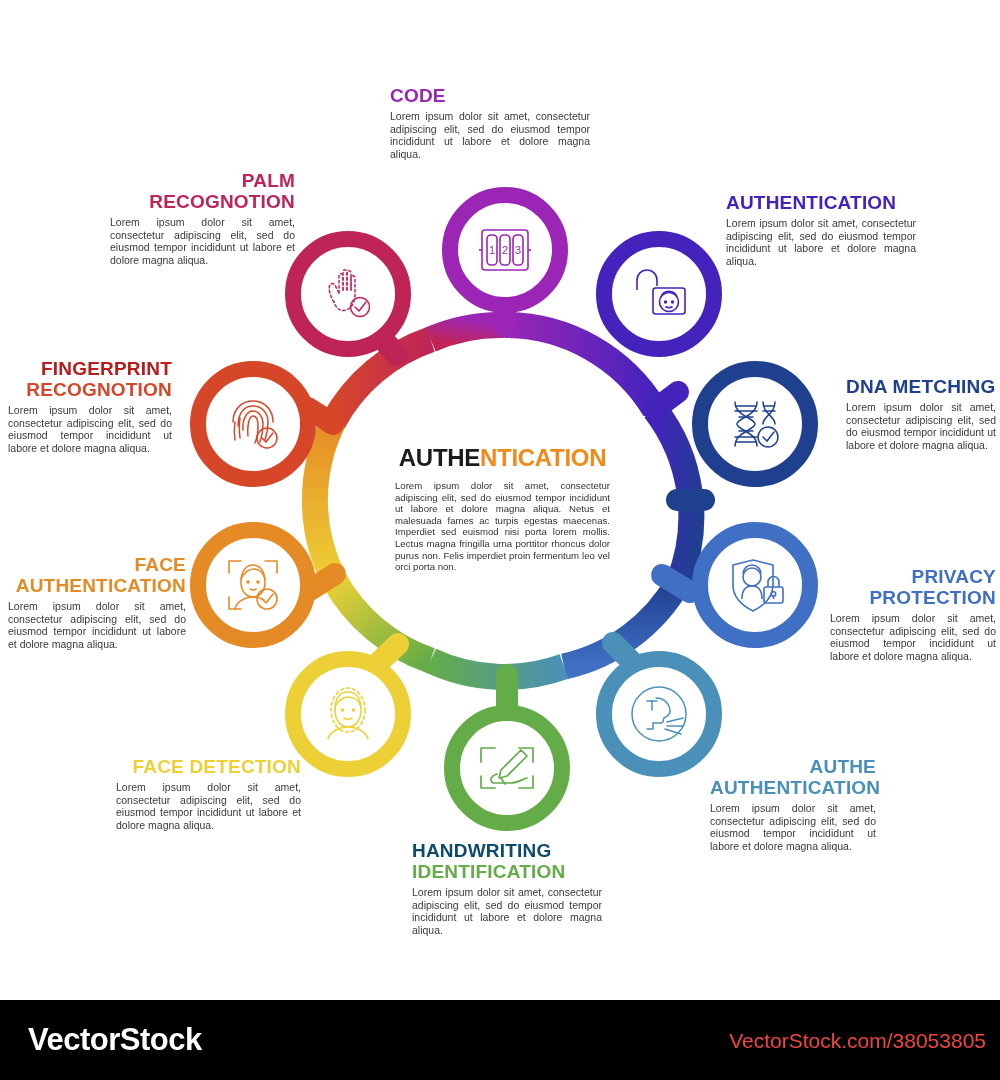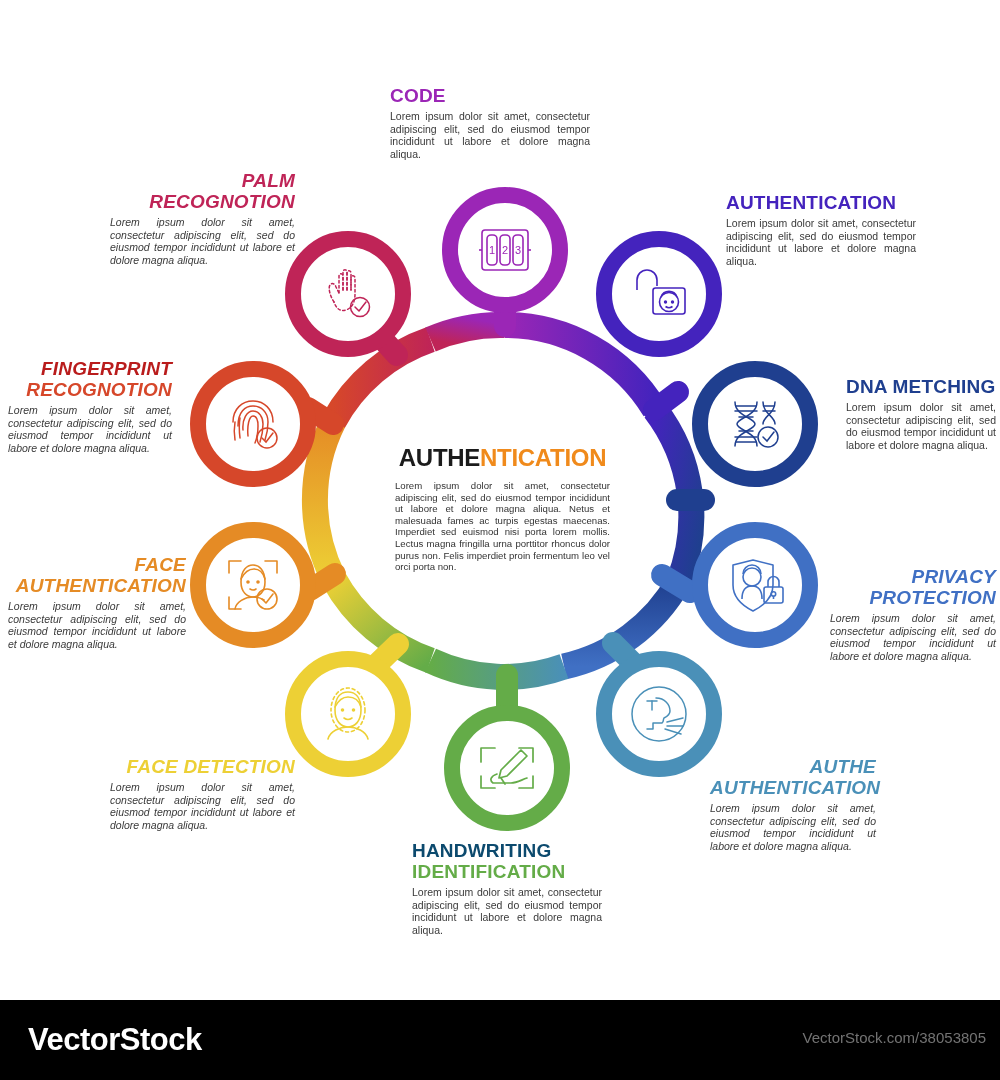--- a/index.html
+++ b/index.html
@@ -5,34 +5,34 @@
   html,body{margin:0;padding:0;background:#ffffff;}
   body{width:1000px;height:1080px;font-family:"Liberation Sans",sans-serif;position:relative;overflow:hidden;}
   .stage{position:absolute;left:0;top:0;width:1000px;height:1000px;background:#fff;}
   svg.diagram{position:absolute;left:0;top:0;width:1000px;height:1000px;}
 
   .label{position:absolute;}
   .label .ttl{font-weight:bold;font-size:19px;line-height:21px;letter-spacing:.2px;margin:0 0 4px 0;}
   .label .body{font-size:10.5px;line-height:12.6px;color:#3a3a3a;text-align:justify;margin:0;}
   .label.right{text-align:left;}
   .label.right .ttl{text-align:left;}
-  .label.rightal{text-align:right;font-style:italic;}
+  .label.rightal{text-align:right;}
   .label.rightal .ttl{text-align:right;}
   .label.center{text-align:center;}
   .label.center .ttl{text-align:left;}
 
   .center-card{position:absolute;left:395px;top:445px;width:215px;text-align:center;}
   .center-card .ctitle{font-size:24px;font-weight:bold;letter-spacing:-.3px;line-height:26px;}
   .center-card .ctitle .a{color:#1b1b1b;}
   .center-card .ctitle .b{color:#f08a1b;}
   .center-card .ctext{font-size:9.6px;line-height:11.6px;color:#333;text-align:justify;margin-top:9px;}
 
   .footer{position:absolute;left:0;top:1000px;width:1000px;height:80px;background:#000;padding-left:12px;}
   .footer .brand{position:absolute;left:28px;top:22px;color:#fff;font-size:31px;font-weight:bold;letter-spacing:-.5px;font-family:"Liberation Sans",sans-serif;}
-  .footer .url{position:absolute;right:26px;top:29px;color:#737373;font-size:15px;font-family:"Liberation Sans",sans-serif;}
+  .footer .url{position:absolute;right:26px;top:29px;color:#ef4444;font-size:21px;font-family:"Liberation Sans",sans-serif;}
 </style>
 </head>
 <body>
 
 <div class="stage">
 
   <svg class="diagram" viewBox="0 0 1000 1000">
     <defs>
 
       <linearGradient id="g0" x1="0" y1="0" x2="1" y2="0">
@@ -265,21 +265,21 @@
     <p class="ttl" style="color:#4a90b8;">AUTHENTICATION</p>
     <p class="body">Lorem ipsum dolor sit amet, consectetur adipiscing elit, sed do eiusmod tempor incididunt ut labore et dolore magna aliqua.</p>
   </div>
 
   <div class="label center" style="left:412px;top:840px;width:190px;">
     <p class="ttl" style="color:#0c4a6e;margin:0;">HANDWRITING</p>
     <p class="ttl" style="color:#64ac48;">IDENTIFICATION</p>
     <p class="body">Lorem ipsum dolor sit amet, consectetur adipiscing elit, sed do eiusmod tempor incididunt ut labore et dolore magna aliqua.</p>
   </div>
 
-  <div class="label rightal" style="left:110px;top:756px;width:185px;">
+  <div class="label rightal" style="left:116px;top:756px;width:185px;">
     <p class="ttl" style="color:#edd035;">FACE DETECTION</p>
     <p class="body">Lorem ipsum dolor sit amet, consectetur adipiscing elit, sed do eiusmod tempor incididunt ut labore et dolore magna aliqua.</p>
   </div>
 
   <div class="label rightal" style="left:8px;top:554px;width:178px;">
     <p class="ttl" style="color:#e58b25;margin:0;">FACE</p>
     <p class="ttl" style="color:#e58b25;">AUTHENTICATION</p>
     <p class="body">Lorem ipsum dolor sit amet, consectetur adipiscing elit, sed do eiusmod tempor incididunt ut labore et dolore magna aliqua.</p>
   </div>
 

